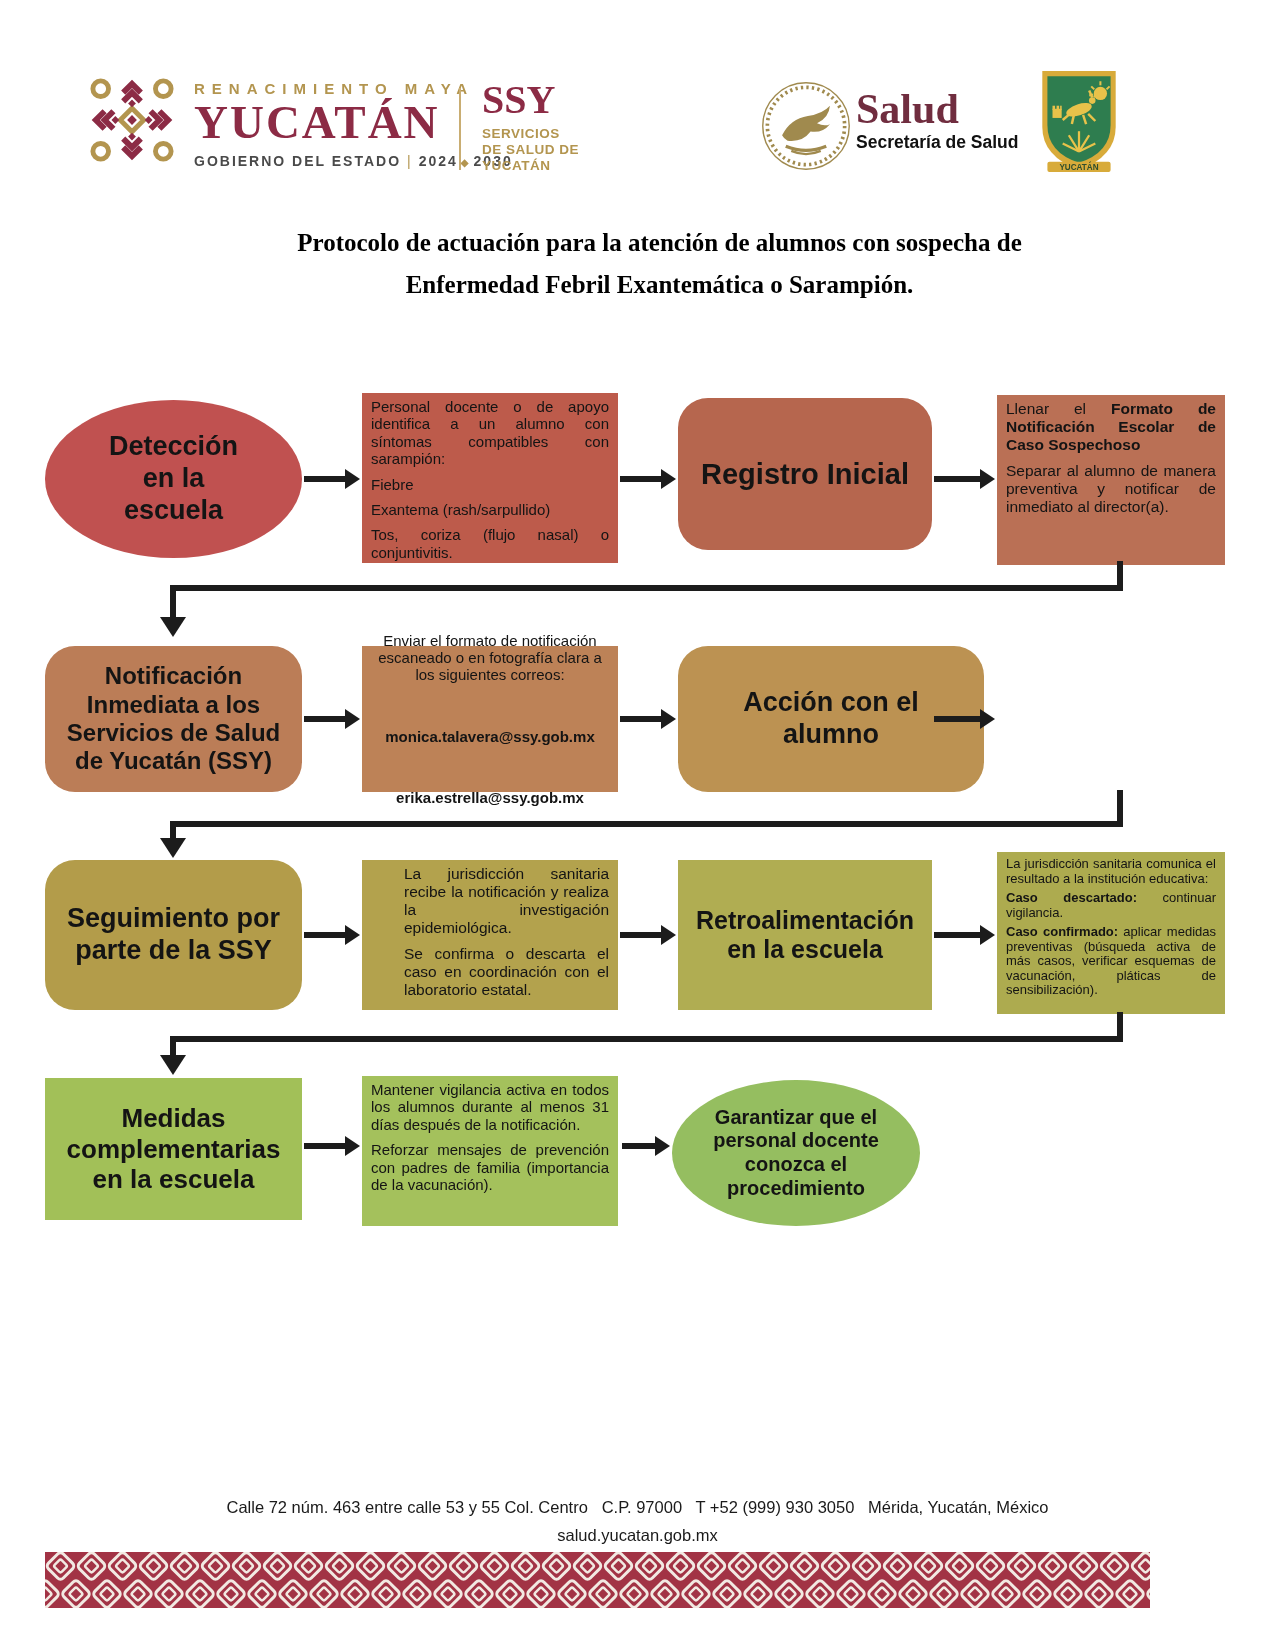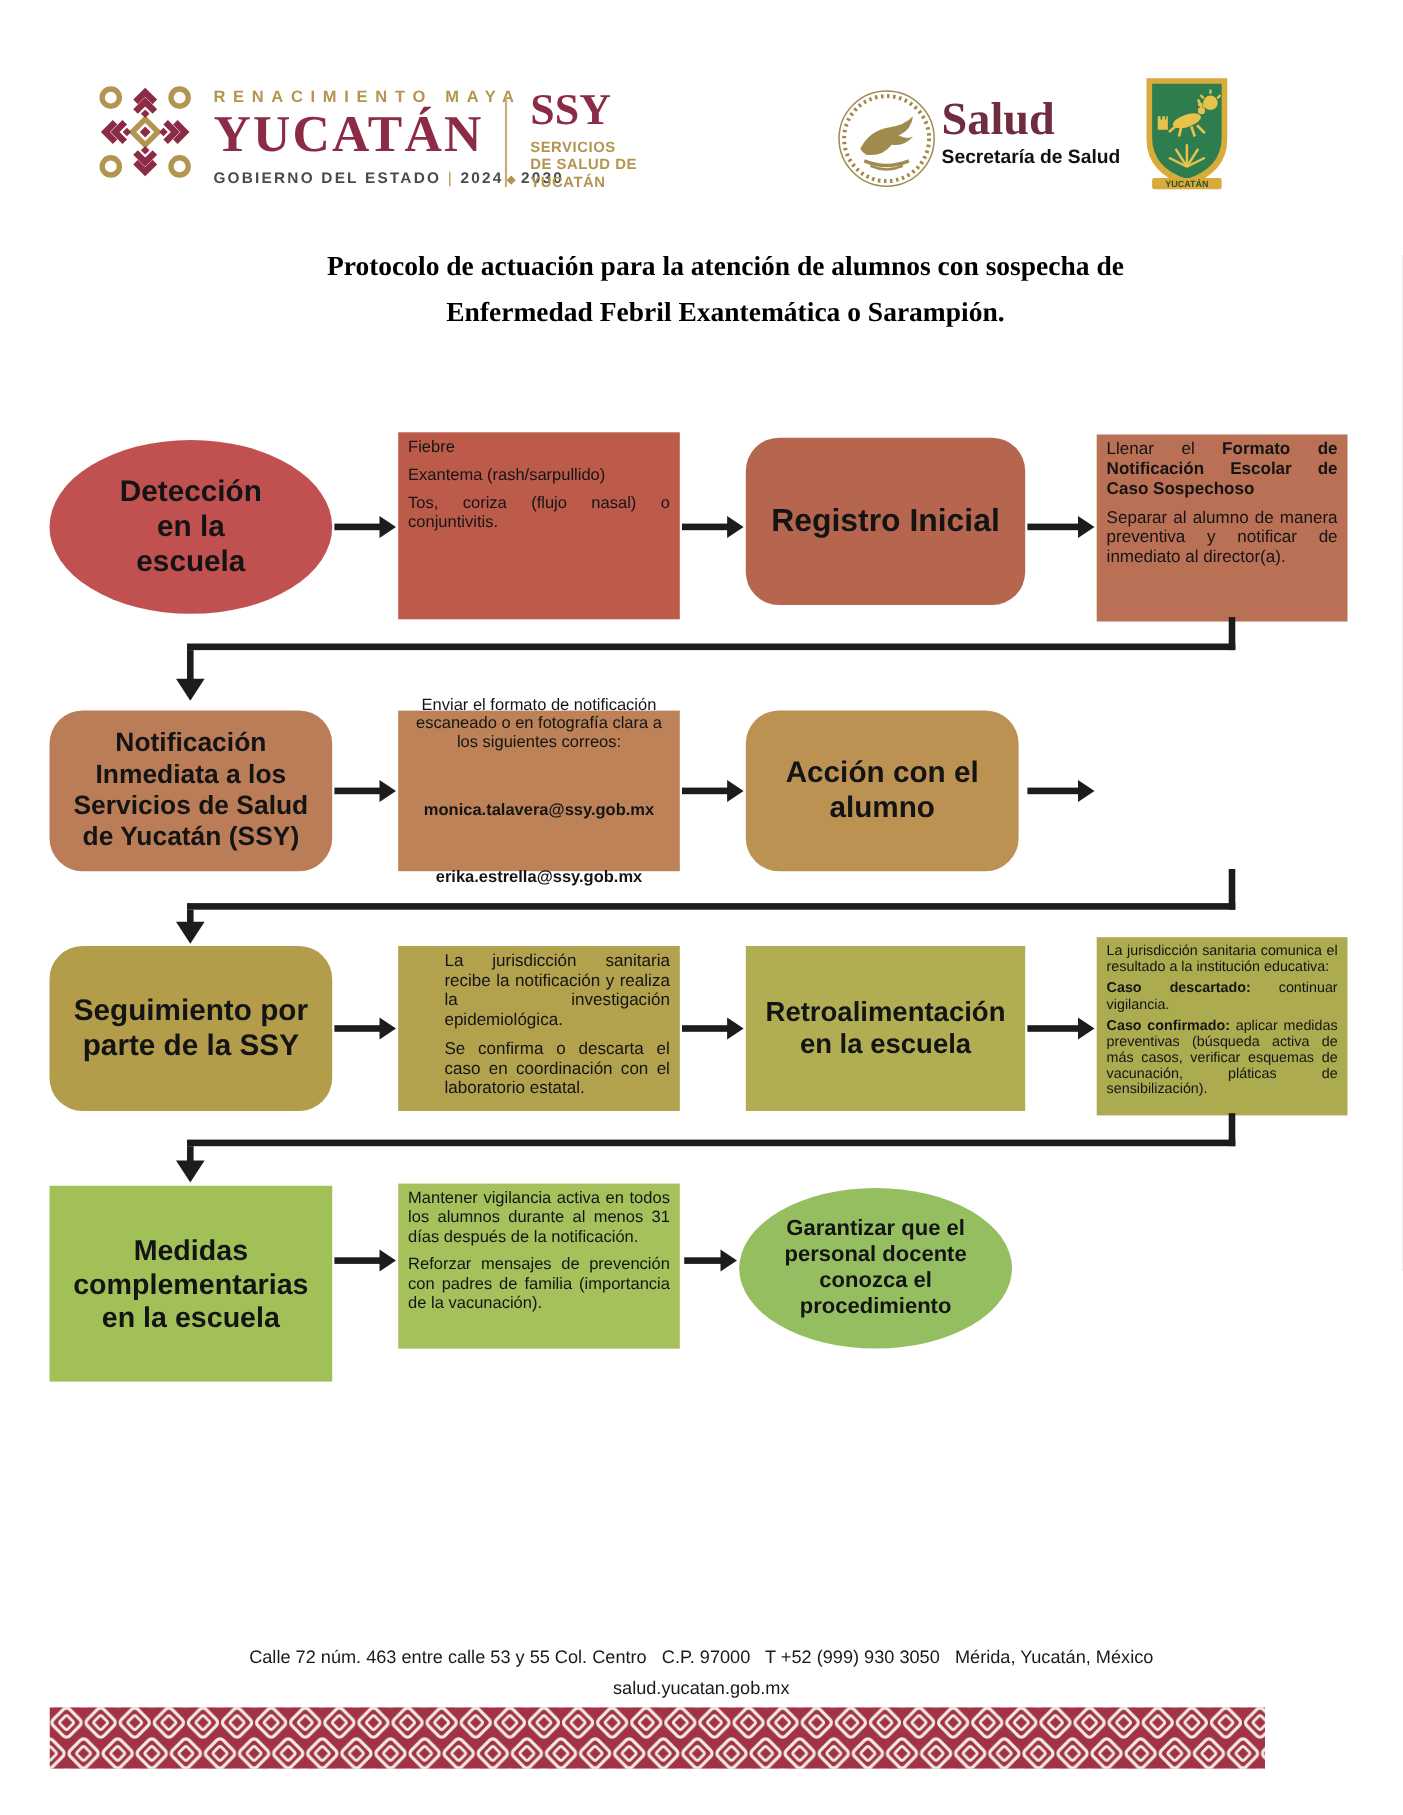--- a/index.html
+++ b/index.html
@@ -177,20 +177,21 @@
   <div class="flow">
 
     <div class="cell ellipse bg-r1c1" style="left:45px;top:400px;width:257px;height:158px;font-size:27px;">
       <span style="width:165px;">Detección en la escuela</span>
     </div>
     <div class="arrow" style="left:304px;top:469px;width:56px;">
         <span class="shaft"></span>
         <span class="head"></span>
       </div>
     <div class="tb bg-r1c2" style="left:362px;top:393px;width:256px;height:170px;font-size:15px;">
+      <p>Personal docente o de apoyo identifica a un alumno con síntomas compatibles con sarampión:</p>
       <p>Fiebre</p>
       <p>Exantema (rash/sarpullido)</p>
       <p>Tos, coriza (flujo nasal) o conjuntivitis.</p>
     </div>
     <div class="arrow" style="left:620px;top:469px;width:56px;">
         <span class="shaft"></span>
         <span class="head"></span>
       </div>
     <div class="cell rounded bg-r1c3" style="left:678px;top:398px;width:254px;height:152px;font-size:29px;">
       <span>Registro Inicial</span>
@@ -218,21 +219,21 @@
       </div>
     <div class="tb center vcenter bg-r2c2" style="left:362px;top:646px;width:256px;height:146px;font-size:15px;gap:36px;">
       <p>Enviar el formato de notificación escaneado o en fotografía clara a los siguientes correos:</p>
       <p><strong>monica.talavera@ssy.gob.mx</strong></p>
       <p><strong>erika.estrella@ssy.gob.mx</strong></p>
     </div>
     <div class="arrow" style="left:620px;top:709px;width:56px;">
         <span class="shaft"></span>
         <span class="head"></span>
       </div>
-    <div class="cell rounded bg-r2c3" style="left:678px;top:646px;width:248px;height:146px;font-size:27px;">
+    <div class="cell rounded bg-r2c3" style="left:678px;top:646px;width:306px;height:146px;font-size:27px;">
       <span style="width:195px;">Acción con el alumno</span>
     </div>
     <div class="arrow" style="left:934px;top:709px;width:61px;">
         <span class="shaft"></span>
         <span class="head"></span>
       </div>
 
     <div class="seg" style="left:1117px;top:790px;width:6px;height:37px;"></div>
     <div class="seg" style="left:170px;top:821px;width:953px;height:6px;"></div>
     <div class="seg" style="left:170px;top:827px;width:6px;height:12px;"></div>
@@ -264,21 +265,21 @@
       <p style="margin-bottom:5px;line-height:1.12;">La jurisdicción sanitaria comunica el resultado a la institución educativa:</p>
       <p style="margin-bottom:5px;line-height:1.12;"><strong>Caso descartado:</strong><span> continuar vigilancia.</span></p>
       <p style="margin-bottom:0;line-height:1.12;"><strong>Caso confirmado:</strong><span> aplicar medidas preventivas (búsqueda activa de más casos, verificar esquemas de vacunación, pláticas de sensibilización).</span></p>
     </div>
 
     <div class="seg" style="left:1117px;top:1012px;width:6px;height:30px;"></div>
     <div class="seg" style="left:170px;top:1036px;width:953px;height:6px;"></div>
     <div class="seg" style="left:170px;top:1042px;width:6px;height:14px;"></div>
     <div class="head-down" style="left:160px;top:1055px;"></div>
 
-    <div class="cell bg-r4c1" style="left:45px;top:1078px;width:257px;height:178px;font-size:26px;">
+    <div class="cell bg-r4c1" style="left:45px;top:1078px;width:257px;height:142px;font-size:26px;">
       <span style="width:242px;">Medidas complementarias en la escuela</span>
     </div>
     <div class="arrow" style="left:304px;top:1136px;width:56px;">
         <span class="shaft"></span>
         <span class="head"></span>
       </div>
     <div class="tb bg-r4c2" style="left:362px;top:1076px;width:256px;height:150px;font-size:15px;">
       <p>Mantener vigilancia activa en todos los alumnos durante al menos 31 días después de la notificación.</p>
       <p>Reforzar mensajes de prevención con padres de familia (importancia de la vacunación).</p>
     </div>

